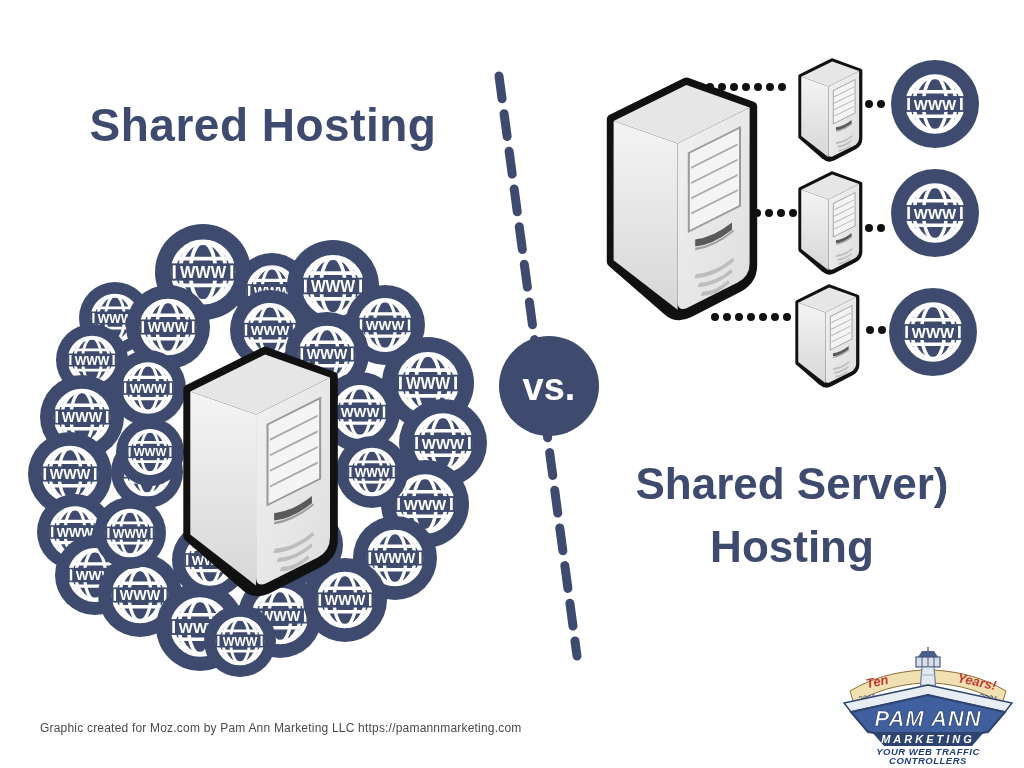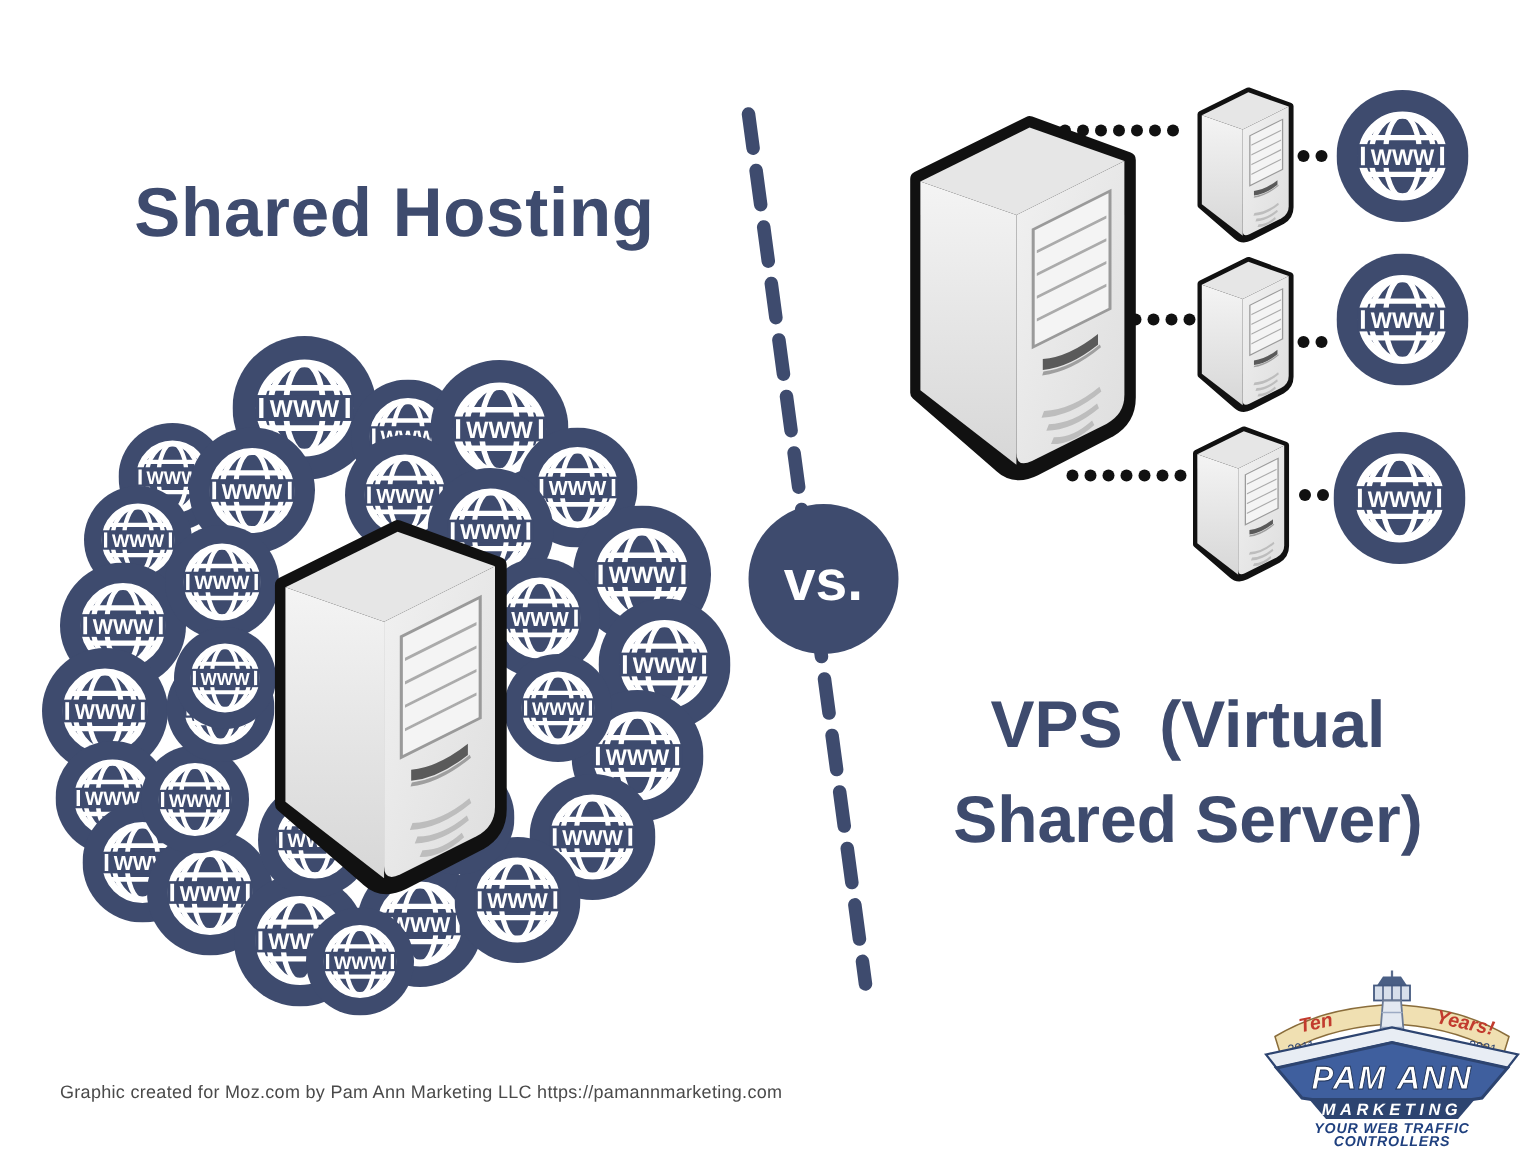--- a/index.html
+++ b/index.html
@@ -5,21 +5,21 @@
   html,body{
     margin:0;padding:0;width:1024px;height:768px;overflow:hidden;
     background:#ffffff;font-family:"Liberation Sans",sans-serif;
   }
   #stage{position:relative;width:1024px;height:768px;background:#fff;}
   #scene{position:absolute;left:0;top:0;}
   .title{
     position:absolute;color:#3e4b6e;font-weight:700;text-align:center;
     font-family:"Liberation Sans",sans-serif;
   }
-  #shared-title{left:13px;top:114px;width:500px;font-size:46px;letter-spacing:.5px;}
+  #shared-title{left:13px;top:98px;width:500px;font-size:46px;letter-spacing:.5px;}
   #vps-title{left:578px;top:452px;width:428px;font-size:44px;line-height:63px;}
   #vps-title .line{white-space:pre;}
   #footer-credit{
     position:absolute;left:40px;top:721px;font-size:12px;color:#4a4a4a;
     font-weight:400;letter-spacing:.2px;
   }
   #logo-svg{position:absolute;left:842px;top:645px;}
   svg text{font-family:"Liberation Sans",sans-serif;}
 </style>
 </head>
@@ -149,22 +149,22 @@
       <use href="#server" x="592" y="64" width="176" height="258"></use>
       <use href="#globe" x="891" y="60" width="88" height="88"></use>
       <use href="#globe" x="891" y="169" width="88" height="88"></use>
       <use href="#globe" x="889" y="288" width="88" height="88"></use>
     </g>
   </svg>
 
   <div id="shared-title" class="title">Shared Hosting</div>
 
   <div id="vps-title" class="title">
-    <div class="line">VPS  (Virtual</div>
     <div class="line">Shared Server)</div>
+    <div class="line">Hosting</div>
   </div>
 
   <div id="footer-credit">Graphic created for Moz.com by Pam Ann Marketing LLC https://pamannmarketing.com</div>
 
   <svg id="logo-svg" width="172" height="120" viewBox="0 0 172 120">
 
     <g>
       <path d="M8,46 C30,33 52,27 80,25 L80,38 C54,40 32,46 12,59 Z" fill="#f0e0b2" stroke="#8a6d3b" stroke-width="1"></path>
       <path d="M164,46 C142,33 120,27 92,25 L92,38 C118,40 140,46 160,59 Z" fill="#f0e0b2" stroke="#8a6d3b" stroke-width="1"></path>
       <text x="36" y="41" text-anchor="middle" font-size="13" font-style="italic" font-weight="bold" fill="#c23b2e" font-family="Liberation Serif, serif" transform="rotate(-12 36 41)">Ten</text>

